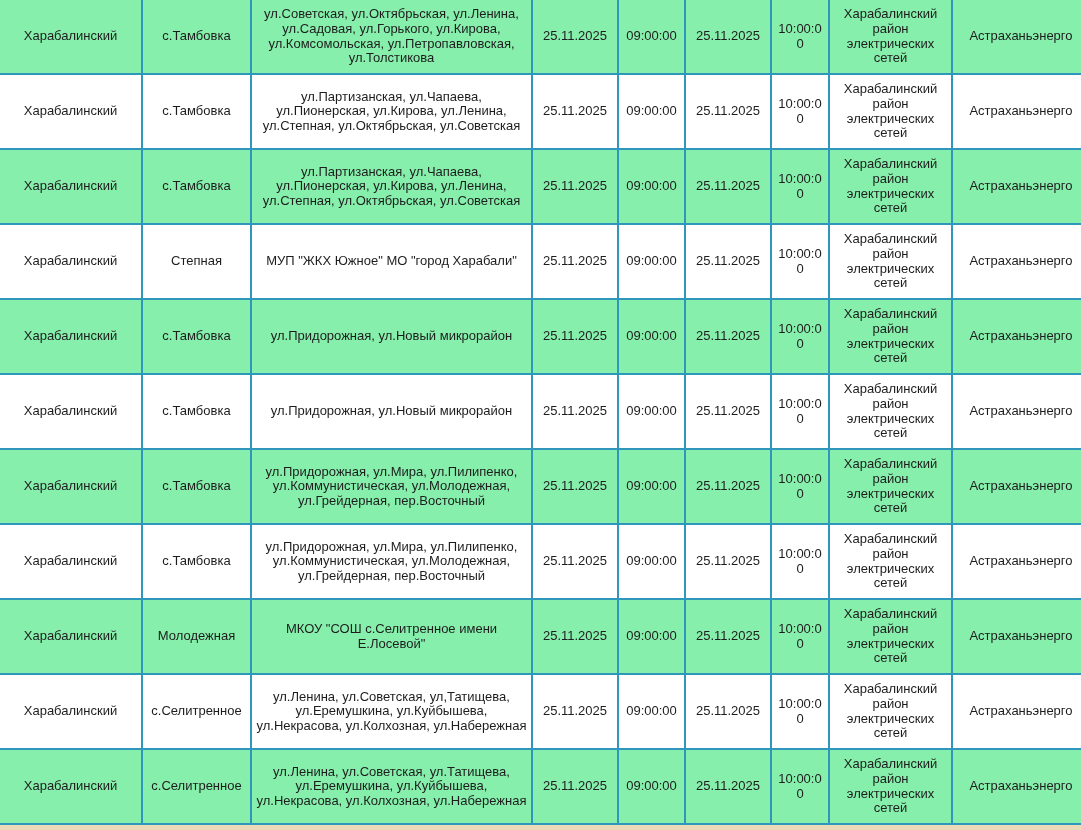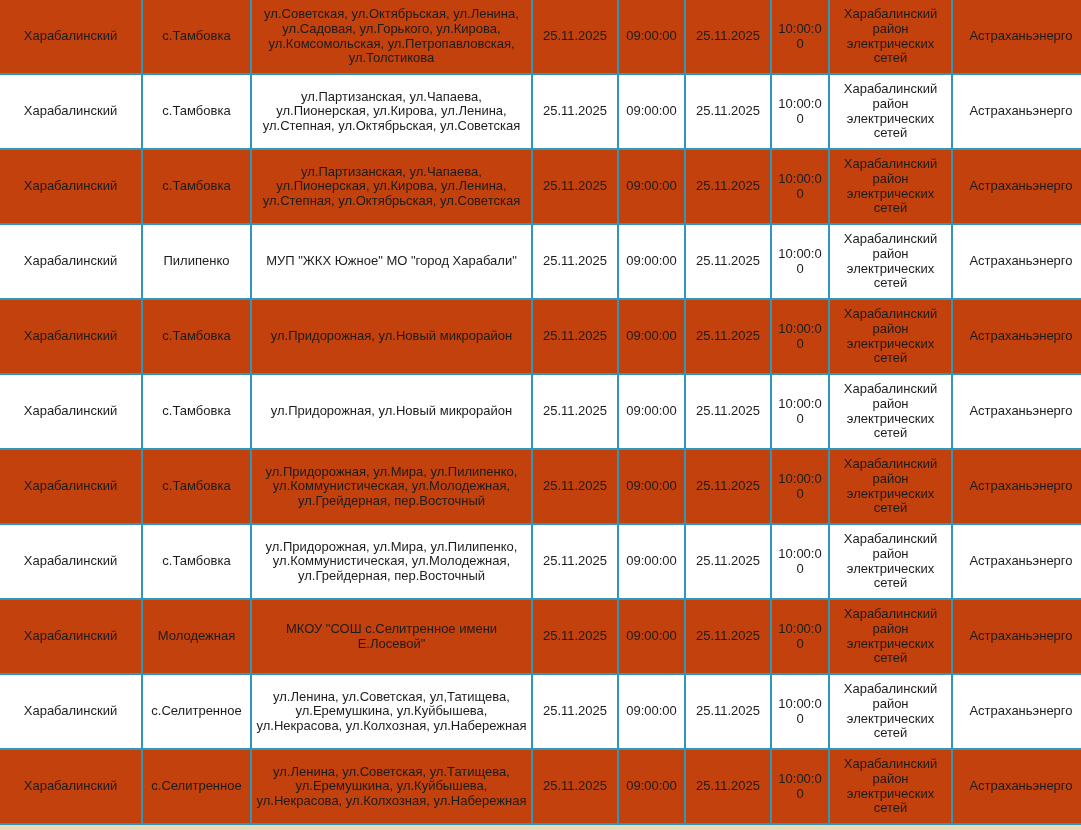--- a/index.html
+++ b/index.html
@@ -34,21 +34,21 @@
     text-align: center;
     vertical-align: middle;
     color: #1d1d1d;
     font-size: 13px;
     line-height: 1.12;
     font-weight: 500;
     overflow: hidden;
     word-wrap: break-word;
   }
   table.outage-table tr.stripe td {
-    background: #c2410c;
+    background: #86efac;
   }
 </style>
 </head>
 <body>
 
 <div class="viewport">
   <table class="outage-table">
     <colgroup>
       <col style="width:143px">
       <col style="width:109px">
@@ -89,21 +89,21 @@
     <td>ул.Партизанская, ул.Чапаева, ул.Пионерская, ул.Кирова, ул.Ленина, ул.Степная, ул.Октябрьская, ул.Советская</td>
     <td>25.11.2025</td>
     <td>09:00:00</td>
     <td>25.11.2025</td>
     <td>10:00:00</td>
     <td>Харабалинский район электрических сетей</td>
     <td>Астраханьэнерго</td>
   </tr>
         <tr>
     <td>Харабалинский</td>
-    <td>Пилипенко</td>
+    <td>Степная</td>
     <td>МУП "ЖКХ Южное" МО "город Харабали"</td>
     <td>25.11.2025</td>
     <td>09:00:00</td>
     <td>25.11.2025</td>
     <td>10:00:00</td>
     <td>Харабалинский район электрических сетей</td>
     <td>Астраханьэнерго</td>
   </tr>
         <tr class="stripe">
     <td>Харабалинский</td>

